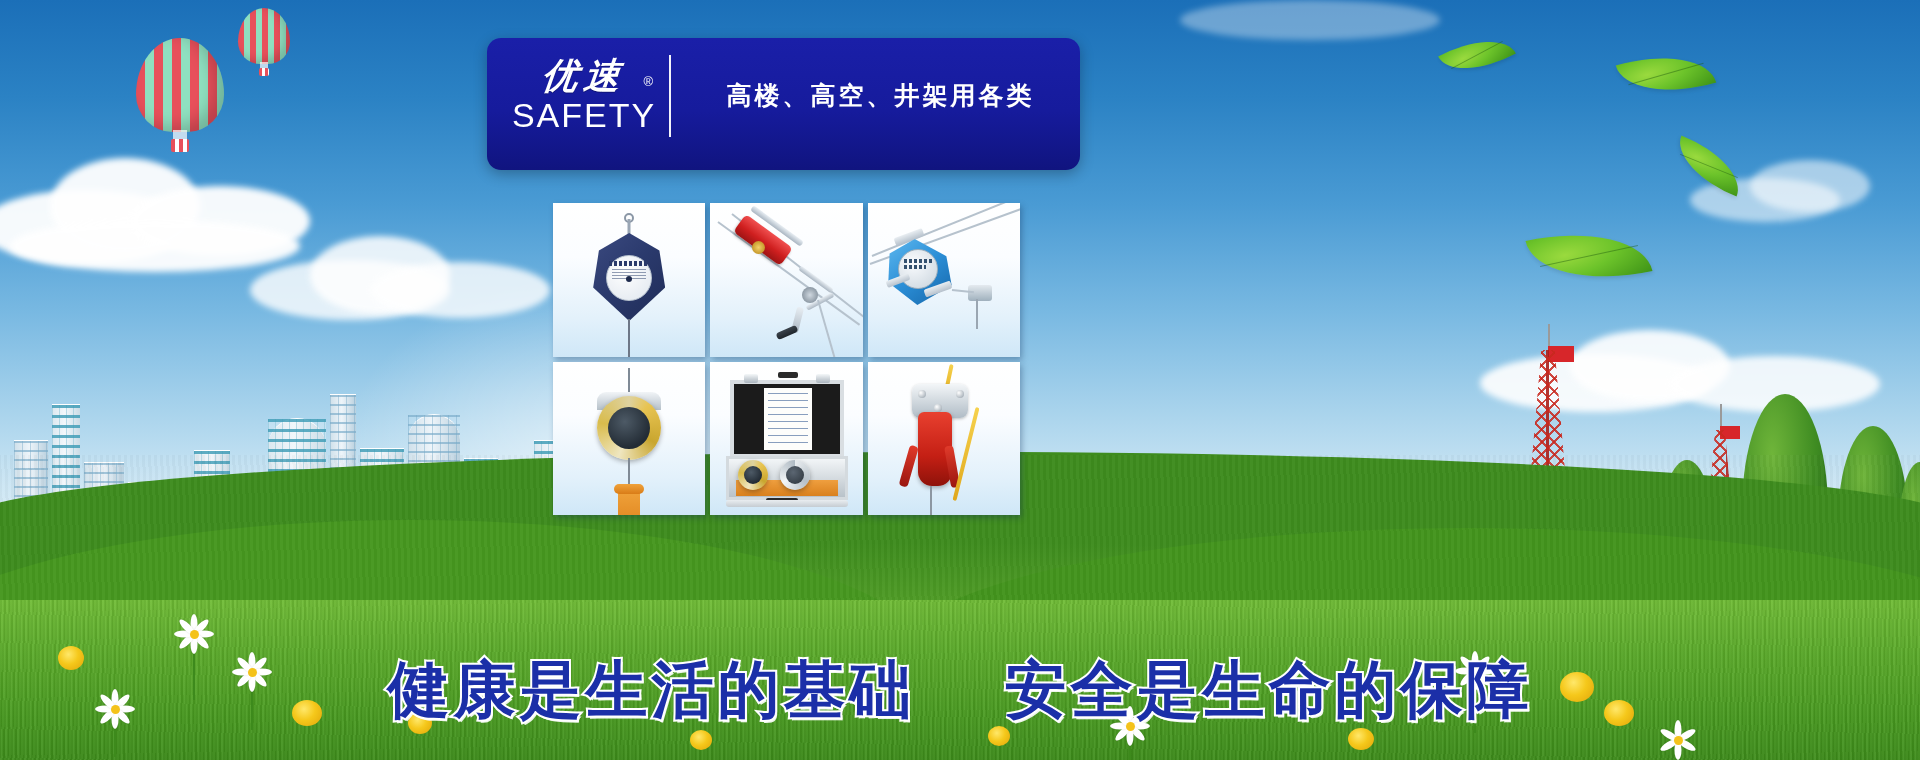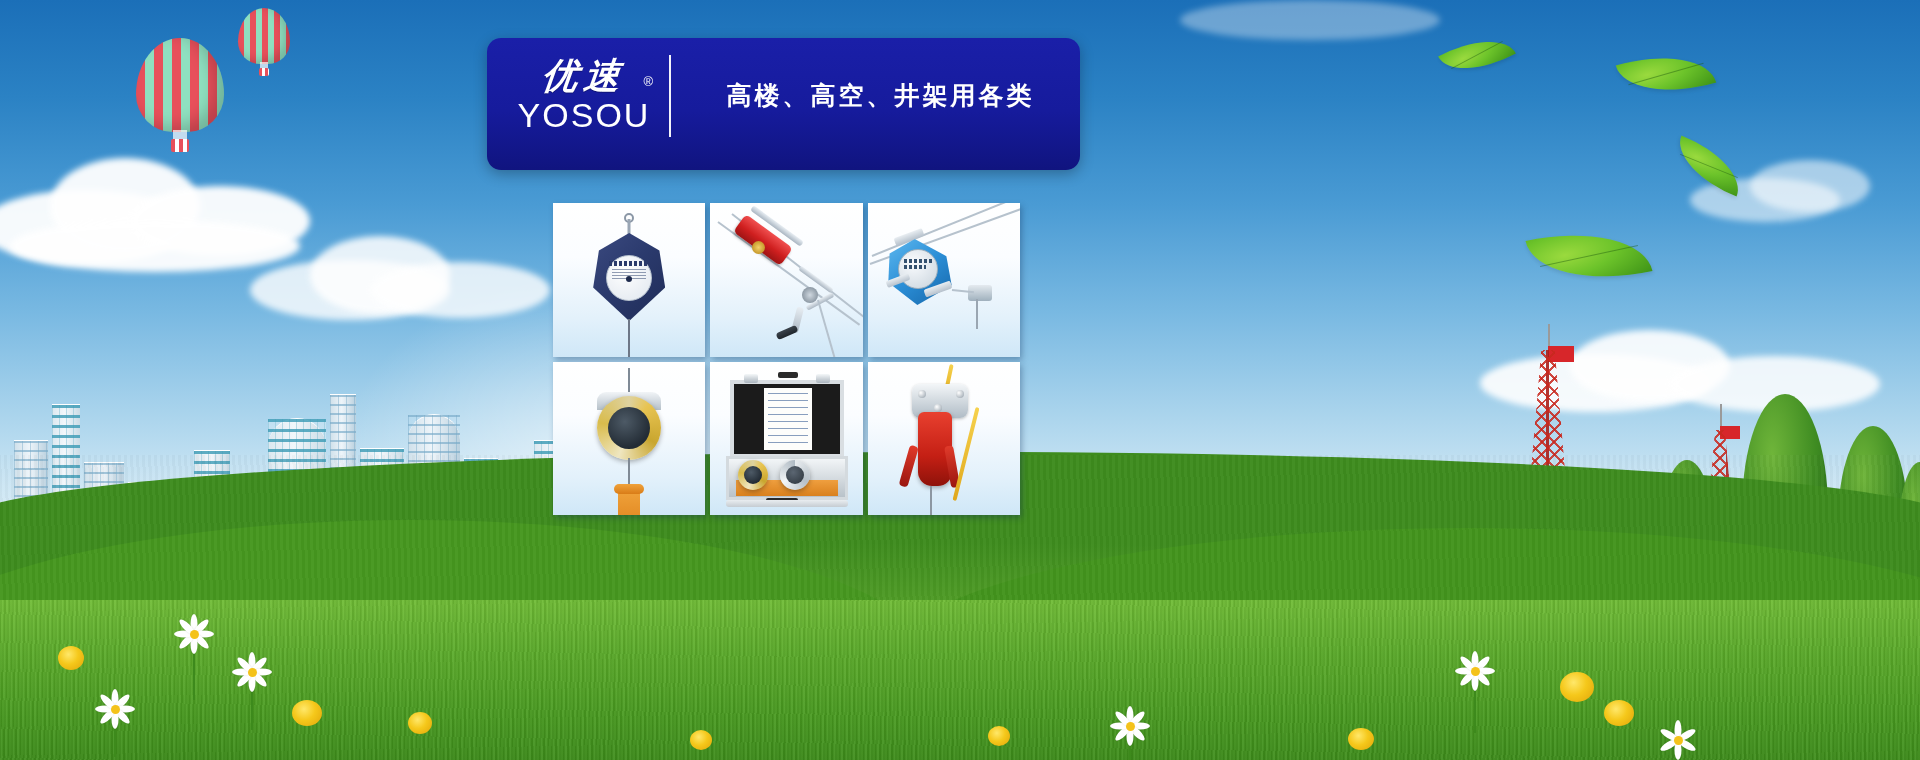--- a/index.html
+++ b/index.html
@@ -550,23 +550,28 @@
       <div class="gd-line" style="left:62px;top:124px;height:30px;background:#8c97a2;"></div>
     </div>
 
   </div>
 
   <div class="badge">
     <div class="badge-inner">
       <div class="logo">
         <div class="logo-cn">优速</div>
         <div class="reg">®</div>
-        <div class="logo-en">YOSOU</div>
+        <div class="logo-en">SAFETY</div>
       </div>
       <div class="divider"></div>
       <div class="titles">
         <div class="title-sub">高楼、高空、井架用各类</div>
       </div>
     </div>
   </div>
 
+  <div class="slogan">
+    <span>健康是生活的基础</span>
+    <span class="gap"></span>
+    <span>安全是生命的保障</span>
+  </div>
 
 </div>
 
 </body></html>

